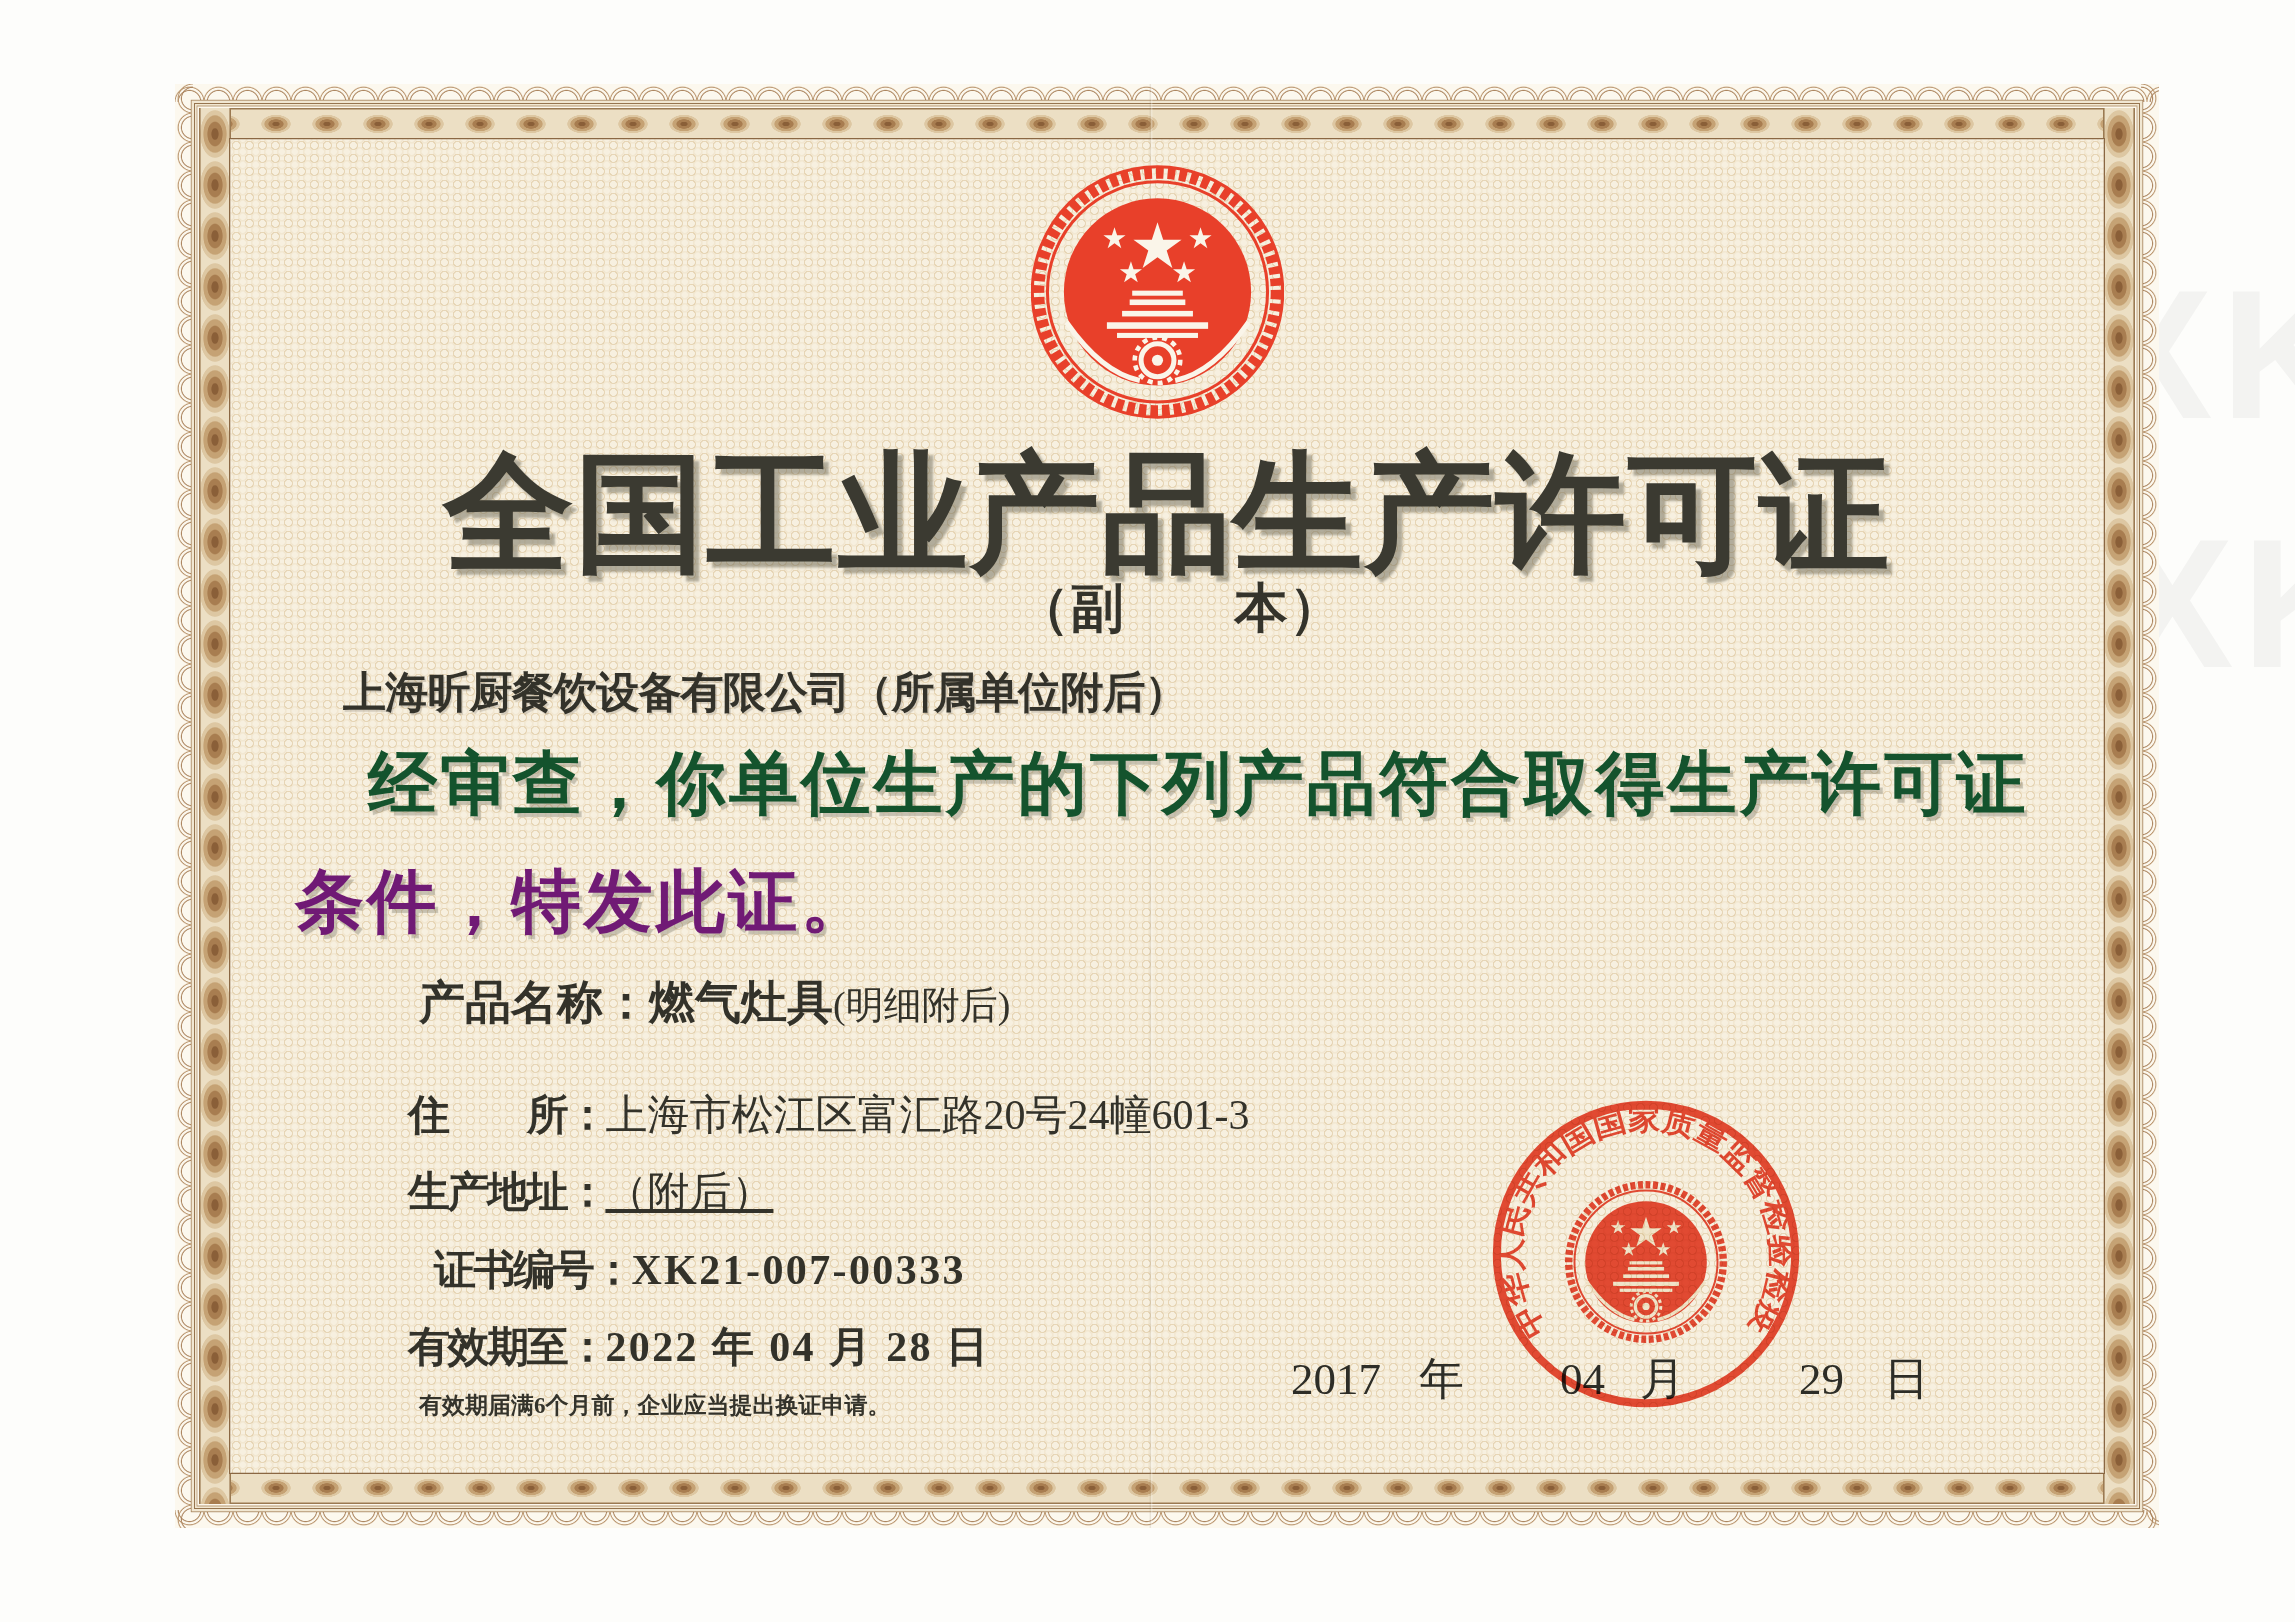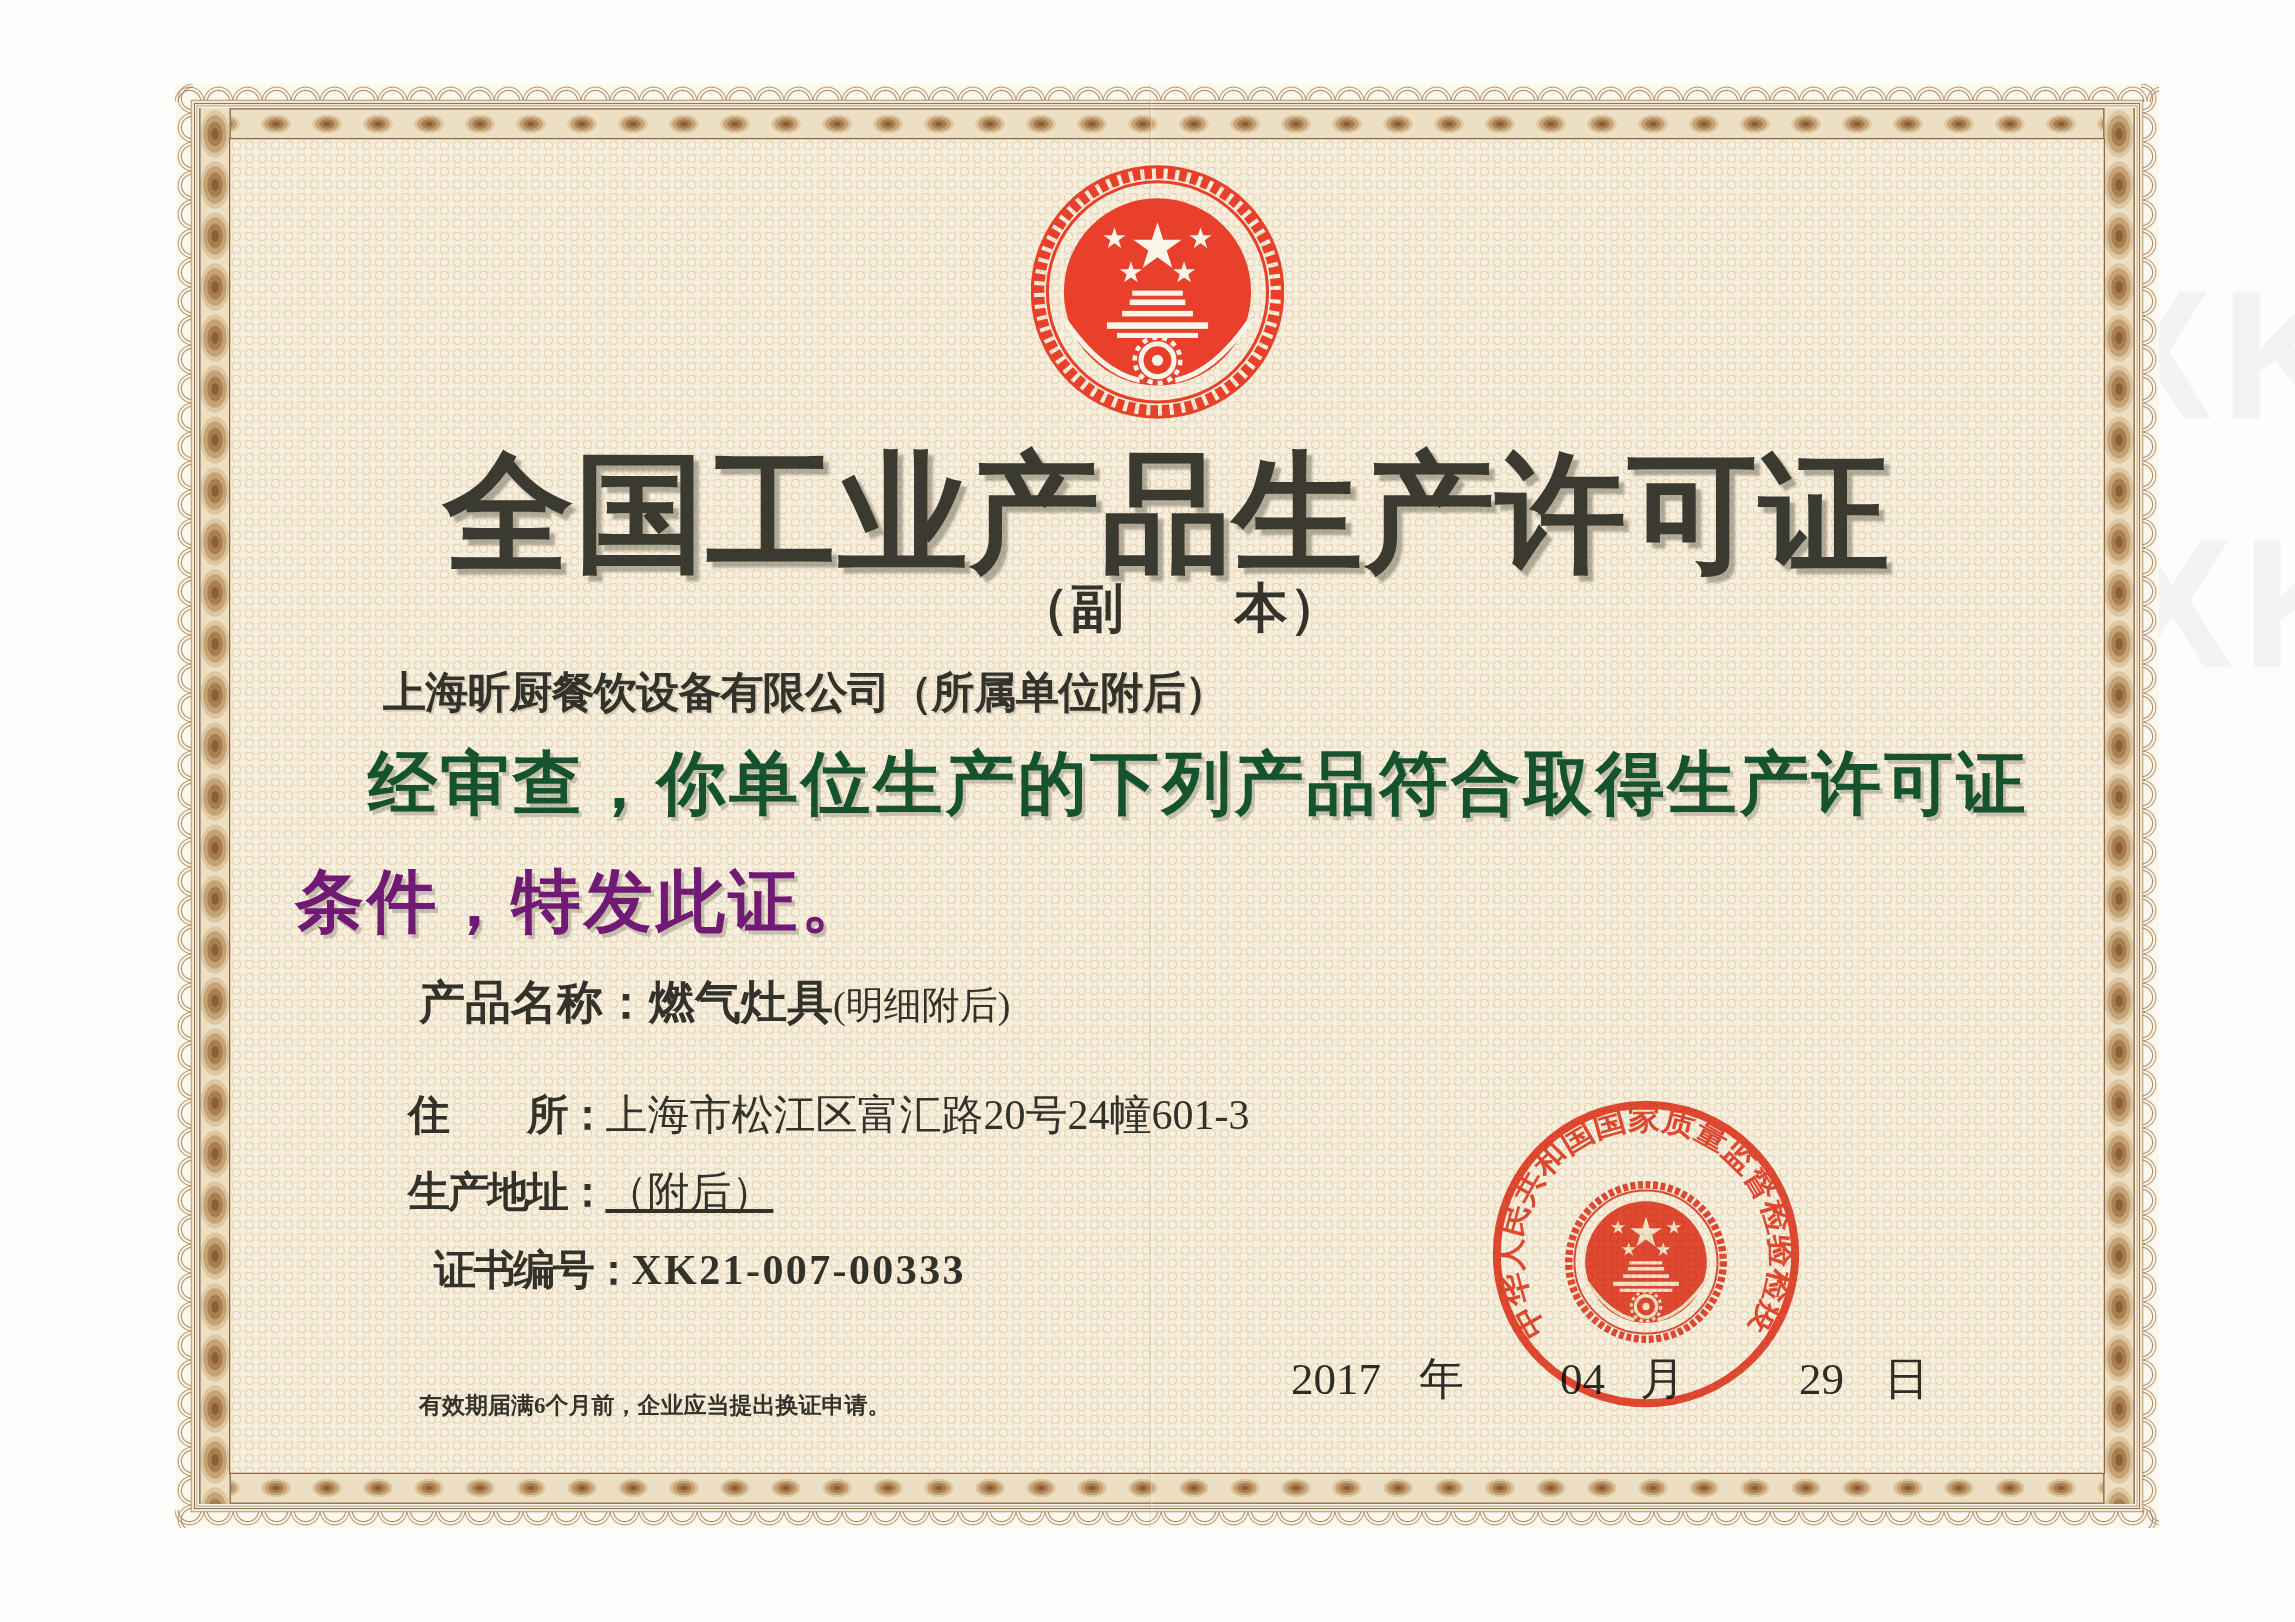--- a/index.html
+++ b/index.html
@@ -46,21 +46,21 @@
     background-size:13px 13px,13px 13px;background-position:0 0,6.4px 6.4px;}
   .crease{position:absolute;left:1149px;top:84px;width:4px;height:1444px;
     background:linear-gradient(90deg, rgba(120,100,70,0), rgba(120,100,70,.16), rgba(255,255,255,.35), rgba(120,100,70,0));}
   
   .txt{position:absolute;color:#33322a;line-height:1;white-space:nowrap;}
   .title{left:175px;width:1984px;top:449px;text-align:center;font-size:130px;font-weight:700;
          letter-spacing:1.6px;color:#3b3a31;text-shadow:5.6px 6.4px 2.4px rgba(108,103,86,.50);}
   .subtitle{left:188px;width:1984px;top:582px;text-align:center;font-size:53px;font-weight:700;
             letter-spacing:1.6px;color:#34332b;}
   .company{left:343px;top:671px;font-size:43px;font-weight:700;letter-spacing:-0.8px;
-           text-shadow:1.6px 2.4px 0.8px rgba(110,105,90,.25);margin-left:40px;}
+           text-shadow:1.6px 2.4px 0.8px rgba(110,105,90,.25);}
   .body1{left:368px;top:750px;font-size:69px;font-weight:700;letter-spacing:3.2px;color:#14532d;
          text-shadow:3.2px 4px 0.8px rgba(110,105,90,.35);}
   .body2{left:295px;top:868px;font-size:69px;font-weight:700;letter-spacing:3.2px;color:#701a75;
          text-shadow:3.2px 4px 0.8px rgba(110,105,90,.35);}
   .product{left:419px;top:980px;font-size:46px;font-weight:700;}
   .product .pnote{font-size:38px;font-weight:400;}
   .frow{position:absolute;left:408px;font-size:42px;}
   .flabel{display:inline-block;width:191px;font-weight:700;letter-spacing:-2.4px;white-space:nowrap;}
   .fvalue{margin-left:6.4px;font-weight:400;letter-spacing:0;}
   .fvalue.bold{font-weight:700;letter-spacing:2.4px;}
@@ -142,20 +142,23 @@
   </div>
 
   <div class="txt frow row-zhusuo">
     <span class="flabel">住　　所：</span><span class="fvalue">上海市松江区富汇路20号24幢601-3</span>
   </div>
   <div class="txt frow row-addr">
     <span class="flabel">生产地址：</span><span class="fvalue">（附后）</span>
   </div>
   <div class="txt frow row-certno">
     <span class="flabel">证书编号：</span><span class="fvalue bold">XK21-007-00333</span>
+  </div>
+  <div class="txt frow row-valid">
+    <span class="flabel">有效期至：</span><span class="fvalue bold">2022 年 04 月 28 日</span>
   </div>
 
   <div class="txt note">有效期届满6个月前，企业应当提出换证申请。</div>
 
   <div class="txt idate id-y">2017</div>
   <div class="txt idate id-yu">年</div>
   <div class="txt idate id-m">04</div>
   <div class="txt idate id-mu">月</div>
   <div class="txt idate id-d">29</div>
   <div class="txt idate id-du">日</div>

